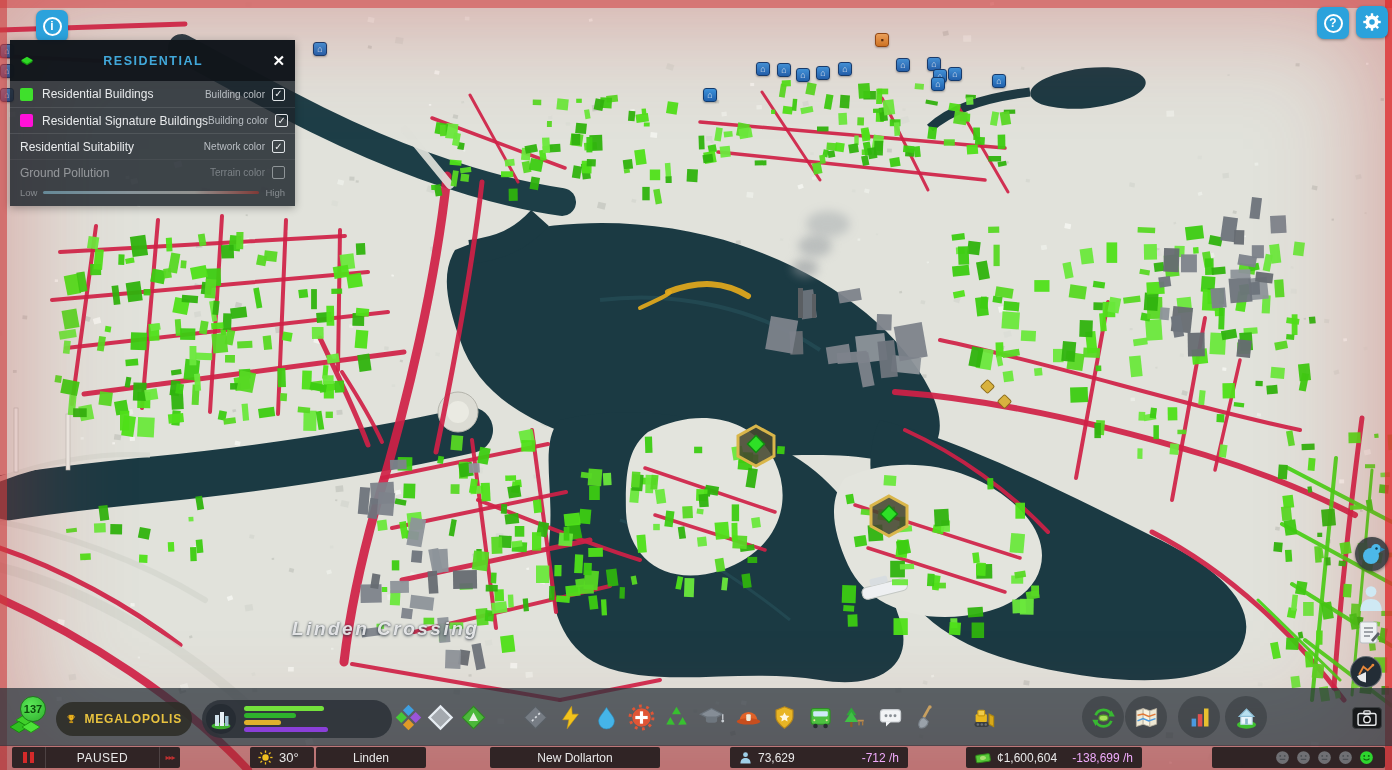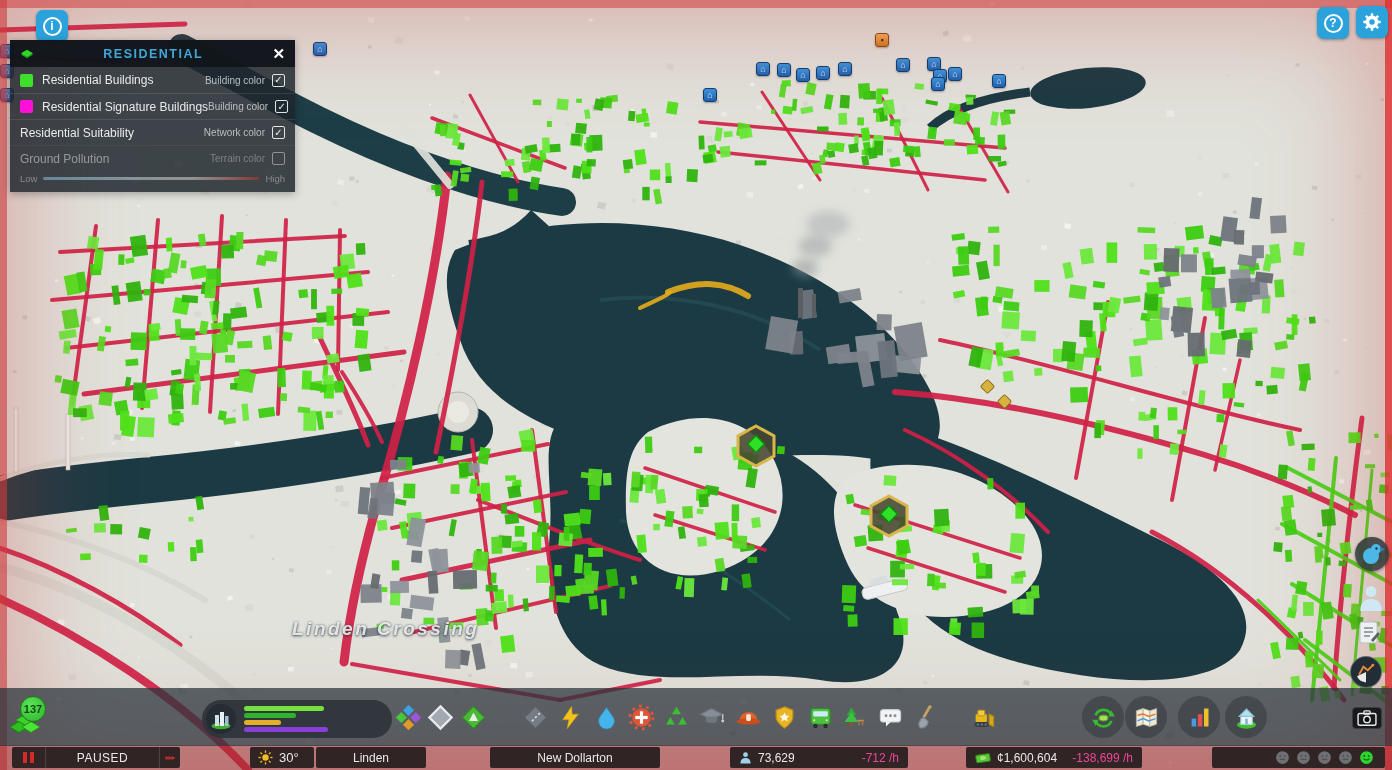--- a/index.html
+++ b/index.html
@@ -21,21 +21,21 @@
             background:#2ba2dc; display:flex; align-items:center; justify-content:center;
             box-shadow:0 1px 3px rgba(0,0,0,0.35); cursor:pointer; }
   .ring-glyph { width:19px; height:19px; border:2px solid #fff; border-radius:50%;
                 color:#fff; font-size:12px; font-weight:bold; display:flex;
                 align-items:center; justify-content:center; line-height:1; }
 
   
   .legend { position:absolute; left:10px; top:40px; width:285px; z-index:22;
             background:rgba(30,37,44,0.84); color:#e8eaec; font-size:12px;
             box-shadow:0 2px 8px rgba(0,0,0,0.3); }
-  .legend-header { height:27px; background:rgba(15,20,25,0.9); display:flex;
+  .legend-header { height:41px; background:rgba(15,20,25,0.9); display:flex;
                    align-items:center; padding:0 8px; }
   .legend-title { flex:1; text-align:center; color:#41a7d9; font-weight:bold;
                   font-size:12.5px; letter-spacing:1.5px; }
   .close-btn { color:#fff; font-size:15px; font-weight:bold; cursor:pointer; padding:0 2px; }
   .legend-section { padding:9px 10px 7px; font-size:11.5px; letter-spacing:0.6px; color:#e2e5e8; }
   .legend-row { display:flex; align-items:center; height:26px; padding:0 10px;
                 border-top:1px solid rgba(255,255,255,0.10); }
   .swatch { width:13px; height:13px; border-radius:2px; margin-right:9px; flex:none; }
   .swatch-res { background:#3fe02c; }
   .swatch-sig { background:#ff10d8; }
@@ -105,21 +105,21 @@
   .sbox { position:absolute; top:747px; height:21px; background:rgba(36,29,30,0.92);
      border-radius:2px; display:flex; align-items:center; z-index:12; color:#e9e9e9;
      font-size:12px; }
   .sdiv { width:1px; height:100%; background:rgba(255,255,255,0.14); }
   .pause-seg { width:33px; height:100%; display:flex; align-items:center; justify-content:center;
                gap:3px; cursor:pointer; }
   .pbar { width:4px; height:11px; background:#d42a2a; }
   .seg-label { flex:1; text-align:center; font-size:12px; letter-spacing:0.5px; }
   .speed-seg { width:20px; text-align:center; color:#c03030; font-size:8px; letter-spacing:-1px;
                cursor:pointer; }
-  .rate-neg { color:#ec4899; }
+  .rate-neg { color:#f0abfc; }
   .icon-gap { margin:0 6px 0 8px; display:flex; align-items:center; }
   .spacer { flex:1; }
   .faces { display:flex; gap:4px; align-items:center; }
 </style>
 </head>
 <body>
 
 <div class="screen">
 
   <svg id="mapArt" class="map-art" width="1392" height="770" viewBox="0 0 1392 770">
@@ -1328,20 +1328,31 @@
 
   <div class="level-wrap">
     <svg class="level-tiles" width="34" height="30" viewBox="0 0 34 30">
       <polygon points="8,12 17,6.5 26,12 17,17.5" fill="#3fd02a" stroke="#1f9a12"></polygon>
       <polygon points="2,19 11,13.5 20,19 11,24.5" fill="#2fc020" stroke="#188a0e"></polygon>
       <polygon points="14,19 23,13.5 32,19 23,24.5" fill="#4ce238" stroke="#1f9a12"></polygon>
     </svg>
     <div class="level-badge">137</div>
   </div>
 
+  <div class="milestone">
+    <svg width="20" height="22" viewBox="0 0 24 24">
+      <path d="M7,3 H17 V9 C17,13 14.8,14.8 12,14.8 C9.2,14.8 7,13 7,9 Z" fill="#f0b820" stroke="#c08a10"></path>
+      <path d="M7,4.5 C3.5,4.5 3.5,9.5 7.2,10" stroke="#f0b820" stroke-width="1.6" fill="none"></path>
+      <path d="M17,4.5 C20.5,4.5 20.5,9.5 16.8,10" stroke="#f0b820" stroke-width="1.6" fill="none"></path>
+      <rect x="11" y="14.8" width="2" height="3" fill="#d89a14"></rect>
+      <rect x="8" y="17.8" width="8" height="2.6" rx="0.6" fill="#f0b820" stroke="#c08a10"></rect>
+      <circle cx="12" cy="8" r="1.6" fill="#c8881a"></circle>
+    </svg>
+    <span class="milestone-label">MEGALOPOLIS</span>
+  </div>
 
   <div class="demand">
     <div class="demand-circle">
       <svg width="24" height="24" viewBox="0 0 24 24">
         <ellipse cx="12" cy="19" rx="9.5" ry="3.2" fill="#3fb030"></ellipse>
         <rect x="6" y="8" width="4" height="11" fill="#cfe0ea"></rect>
         <rect x="11" y="5" width="4" height="14" fill="#e8f0f6"></rect>
         <rect x="16" y="9" width="3.5" height="10" fill="#9fc0d0"></rect>
       </svg>
     </div>

